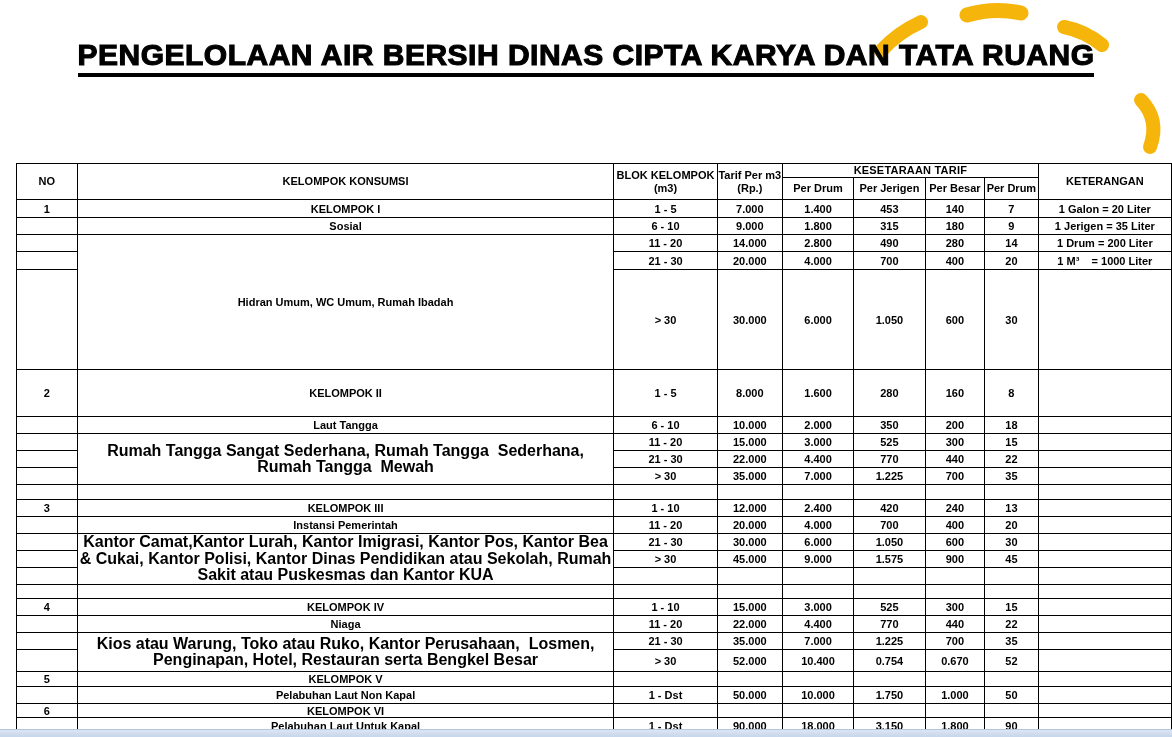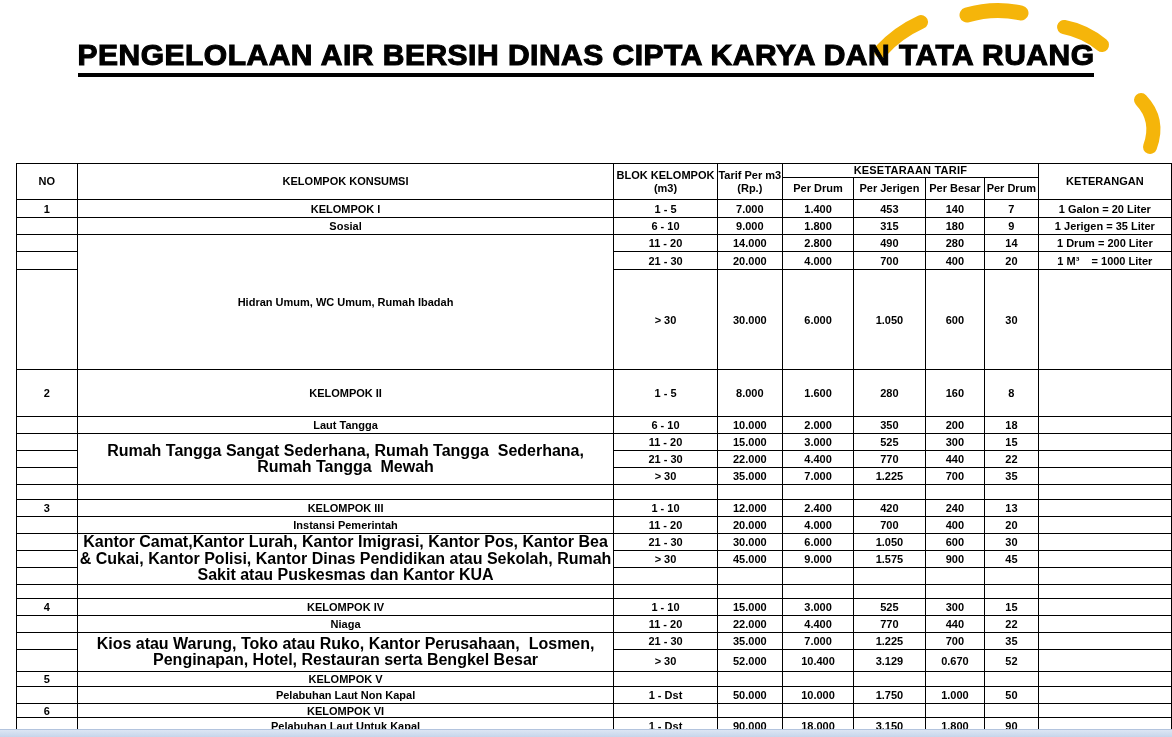--- a/index.html
+++ b/index.html
@@ -310,21 +310,21 @@
         <td class="la">1.225</td>
         <td class="la">700</td>
         <td class="la">35</td>
         <td class="ket"></td>
       </tr>
       <tr style="height:22px">
         <td></td>
         <td>&gt; 30</td>
         <td class="la">52.000</td>
         <td class="la">10.400</td>
-        <td class="la">3.129</td>
+        <td class="la">0.754</td>
         <td class="la">0.670</td>
         <td class="la">52</td>
         <td class="ket"></td>
       </tr>
 
       <tr style="height:15px">
         <td>5</td>
         <td class="kel">KELOMPOK V</td>
         <td></td>
         <td></td>

